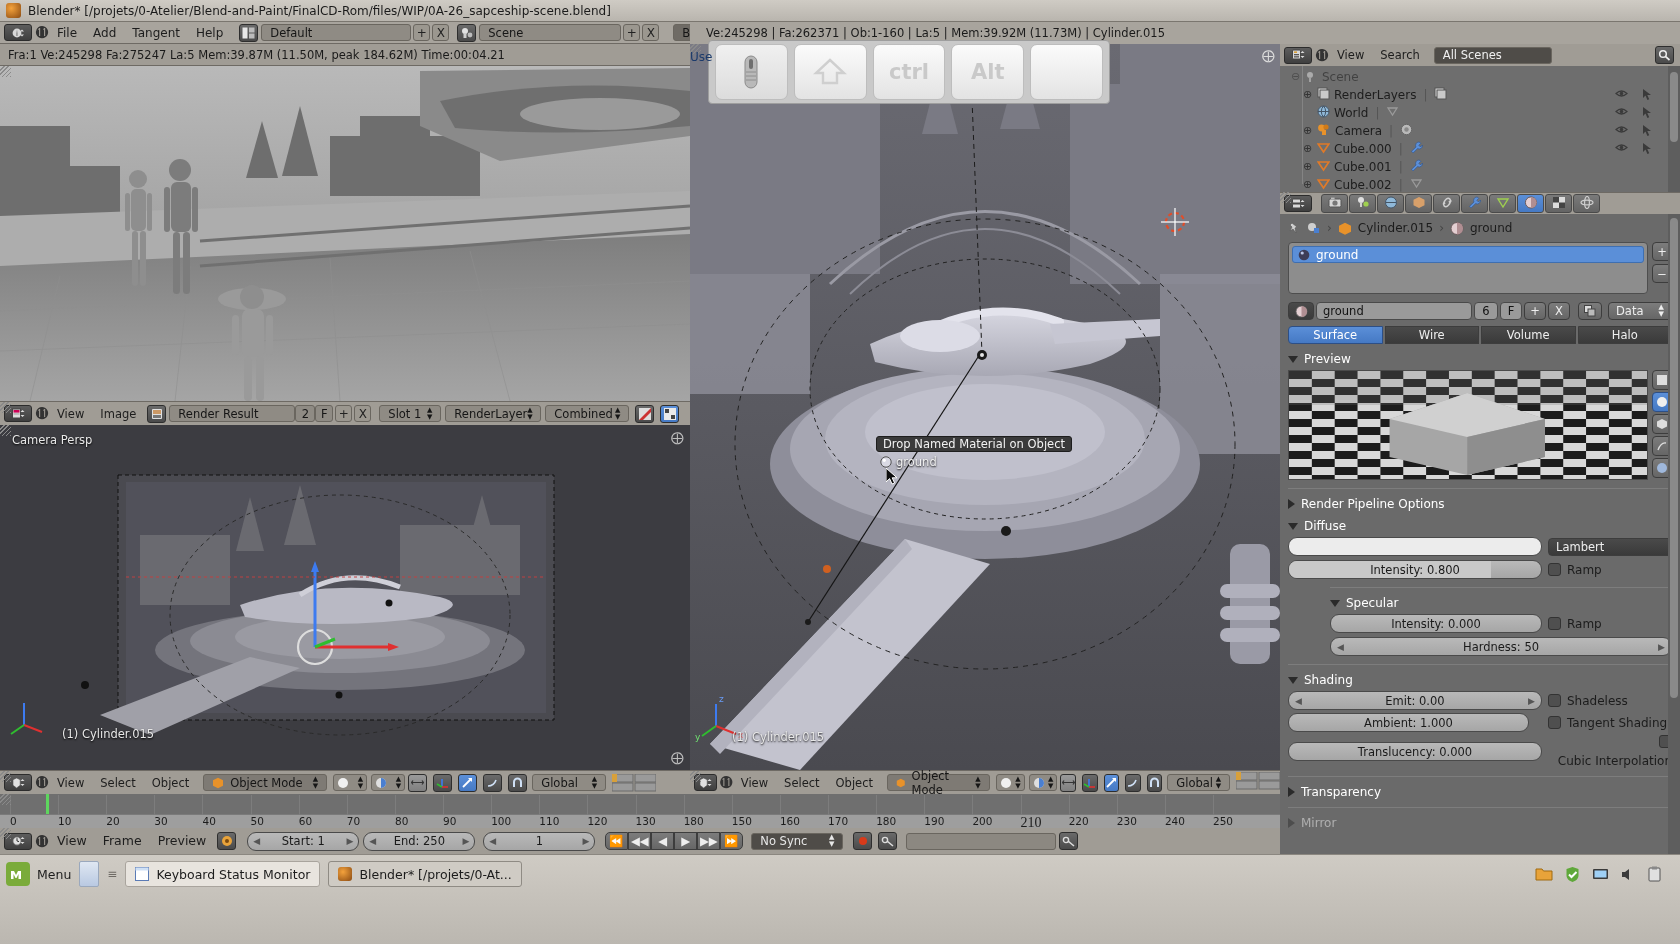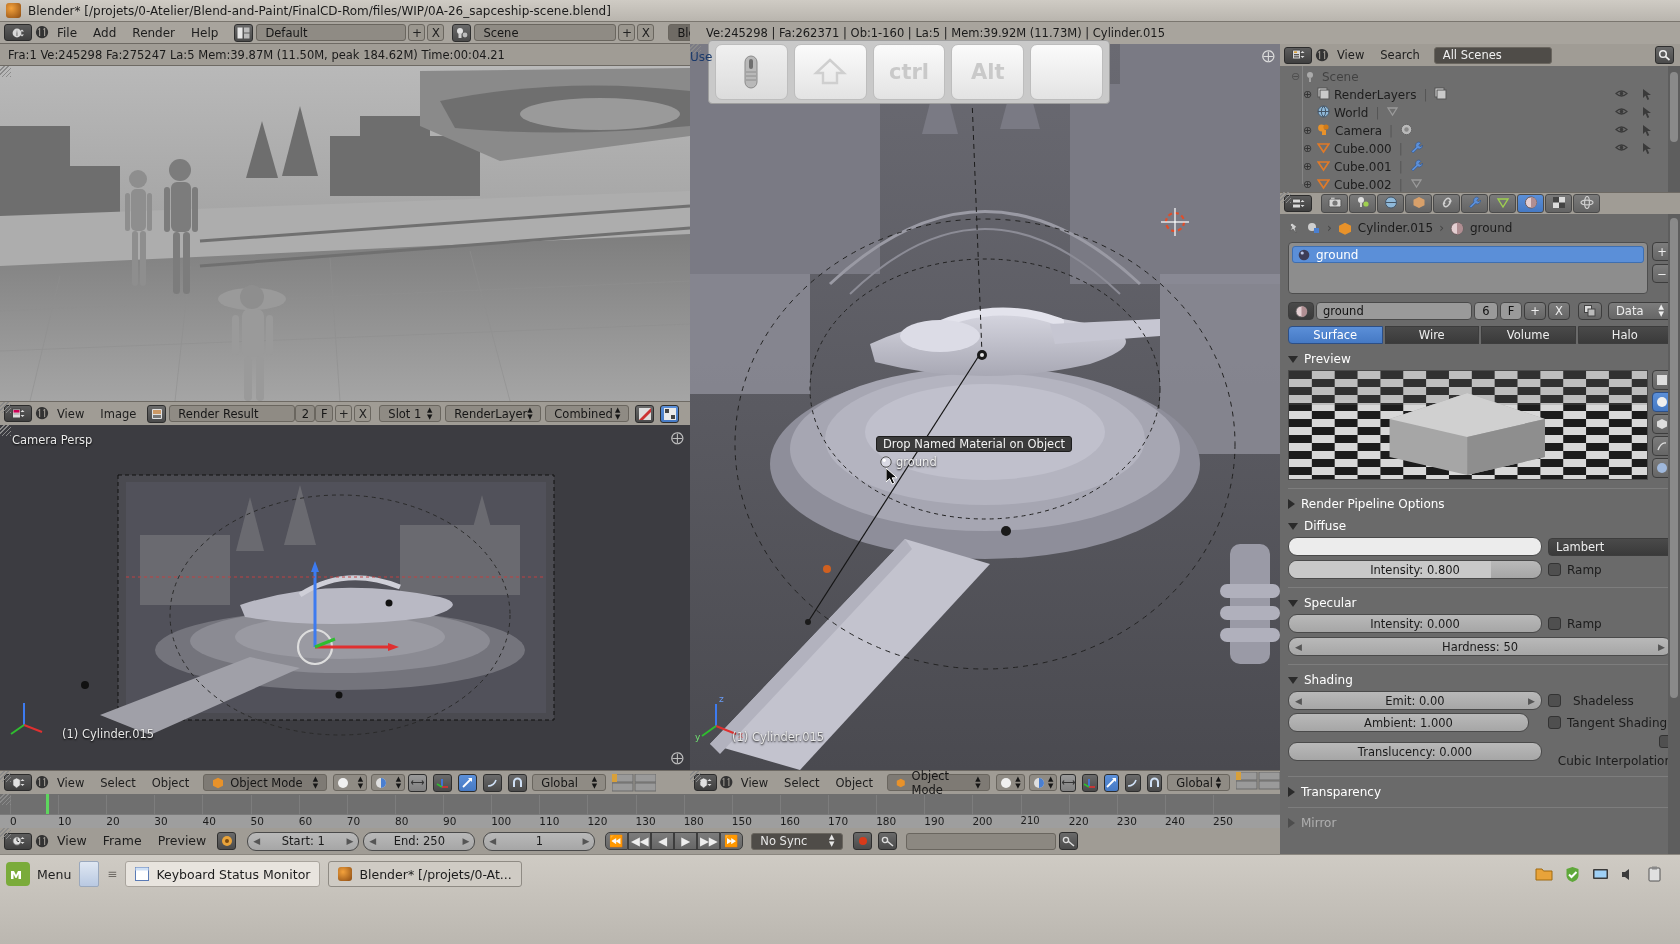--- a/index.html
+++ b/index.html
@@ -129,21 +129,21 @@
     <svg width="13" height="12" viewBox="0 0 13 12">
         <circle cx="5" cy="6" r="4.4" fill="#d8d8d8"></circle>
         <text x="5" y="9" font-size="7" text-anchor="middle" fill="#333" font-family="DejaVu Sans">i</text>
         <path d="M10 2.5l2 2h-4z" fill="#ddd"></path>
         <path d="M10 9.5l2-2h-4z" fill="#ddd"></path>
       </svg>
   </div>
   <div class="dashdot">⓫</div>
   <div class="mitem">File</div>
   <div class="mitem">Add</div>
-  <div class="mitem">Render</div>
+  <div class="mitem">Tangent</div>
   <div class="mitem">Help</div>
 
   <div class="ico-box" style="margin-left:8px;">
     <svg width="13" height="12" viewBox="0 0 13 12">
         <rect x="0.5" y="0.5" width="5" height="11" fill="#e8e8e8"></rect>
         <rect x="7" y="0.5" width="5.5" height="5" fill="#bbb"></rect>
         <rect x="7" y="6.5" width="5.5" height="5" fill="#bbb"></rect>
       </svg>
   </div>
   <div class="tb-field" style="width:150px;">Default</div>
@@ -668,21 +668,21 @@
         <span style="position: absolute; left: 779.925px; top: 0px; font-size: 10.5px; color: rgb(28, 28, 28);">160</span>
         <span style="position: absolute; left: 779.925px; top: -20px; width: 1px; height: 20px; background: rgb(125, 125, 125);"></span>
         <span style="position: absolute; left: 828.045px; top: 0px; font-size: 10.5px; color: rgb(28, 28, 28);">170</span>
         <span style="position: absolute; left: 828.045px; top: -20px; width: 1px; height: 20px; background: rgb(125, 125, 125);"></span>
         <span style="position: absolute; left: 876.165px; top: 0px; font-size: 10.5px; color: rgb(28, 28, 28);">180</span>
         <span style="position: absolute; left: 876.165px; top: -20px; width: 1px; height: 20px; background: rgb(125, 125, 125);"></span>
         <span style="position: absolute; left: 924.286px; top: 0px; font-size: 10.5px; color: rgb(28, 28, 28);">190</span>
         <span style="position: absolute; left: 924.286px; top: -20px; width: 1px; height: 20px; background: rgb(125, 125, 125);"></span>
         <span style="position: absolute; left: 972.406px; top: 0px; font-size: 10.5px; color: rgb(28, 28, 28);">200</span>
         <span style="position: absolute; left: 972.406px; top: -20px; width: 1px; height: 20px; background: rgb(125, 125, 125);"></span>
-        <span style="position: absolute; left: 1020.53px; top: 0px; font-size: 10px; color: rgb(28, 28, 28);">210</span>
+        <span style="position: absolute; left: 1020.53px; top: 0px; font-size: 14px; color: rgb(28, 28, 28); font-family: Liberation Serif, serif;">210</span>
         <span style="position: absolute; left: 1020.53px; top: -20px; width: 1px; height: 20px; background: rgb(125, 125, 125);"></span>
         <span style="position: absolute; left: 1068.65px; top: 0px; font-size: 10.5px; color: rgb(28, 28, 28);">220</span>
         <span style="position: absolute; left: 1068.65px; top: -20px; width: 1px; height: 20px; background: rgb(125, 125, 125);"></span>
         <span style="position: absolute; left: 1116.77px; top: 0px; font-size: 10.5px; color: rgb(28, 28, 28);">230</span>
         <span style="position: absolute; left: 1116.77px; top: -20px; width: 1px; height: 20px; background: rgb(125, 125, 125);"></span>
         <span style="position: absolute; left: 1164.89px; top: 0px; font-size: 10.5px; color: rgb(28, 28, 28);">240</span>
         <span style="position: absolute; left: 1164.89px; top: -20px; width: 1px; height: 20px; background: rgb(125, 125, 125);"></span>
         <span style="position: absolute; left: 1213.01px; top: 0px; font-size: 10.5px; color: rgb(28, 28, 28);">250</span>
         <span style="position: absolute; left: 1213.01px; top: -20px; width: 1px; height: 20px; background: rgb(125, 125, 125);"></span>
       </div>
@@ -1127,21 +1127,21 @@
         <div id="diffFill" style="position: absolute; left: 0px; top: 0px; bottom: 0px; background: rgb(200, 200, 200); width: 80%;"></div>
         <span style="position:relative;">Intensity: 0.800</span>
       </div>
       <div style="width:124px; display:flex; align-items:center; gap:6px;">
         <span class="chk"></span>
         <span style="color:#1c1c1c; font-size:12px;">Ramp</span>
       </div>
     </div>
   </div>
 
-  <div style="padding:4px 8px 0 8px;">
+  <div style="padding:4px 8px 0 8px;margin-left:42px;">
     <div class="sep"></div>
     <div class="panelhdr">
       <span class="tri down"></span>
       <span>Specular</span>
     </div>
     <div style="display:flex; gap:6px; align-items:center; margin-bottom:4px;">
       <div class="slider" style="flex:1; overflow:hidden;">
         <span style="position:relative;">Intensity: 0.000</span>
       </div>
       <div style="width:124px; display:flex; align-items:center; gap:6px;">
@@ -1161,21 +1161,21 @@
     <div class="panelhdr">
       <span class="tri down"></span>
       <span>Shading</span>
     </div>
     <div style="display:flex; gap:6px; align-items:center; margin-bottom:3px;">
       <div class="slider" style="flex:1;">
         <span style="position:absolute;left:6px;color:#555;font-size:9px;">◀</span>
         <span>Emit: 0.00</span>
         <span style="position:absolute;right:6px;color:#555;font-size:9px;">▶</span>
       </div>
-      <div style="width:124px; display:flex; align-items:center; gap:12px;">
+      <div style="width:124px; display:flex; align-items:center; gap:6px;">
         <span class="chk"></span>
         <span style="color:#1c1c1c; font-size:12px;">Shadeless</span>
       </div>
     </div>
     <div style="display:flex; gap:19px; align-items:center; margin-bottom:3px;">
       <div class="slider" style="flex:1;">
         <span>Ambient: 1.000</span>
       </div>
       <div style="width:124px; display:flex; align-items:center; gap:6px;">
         <span class="chk"></span>

